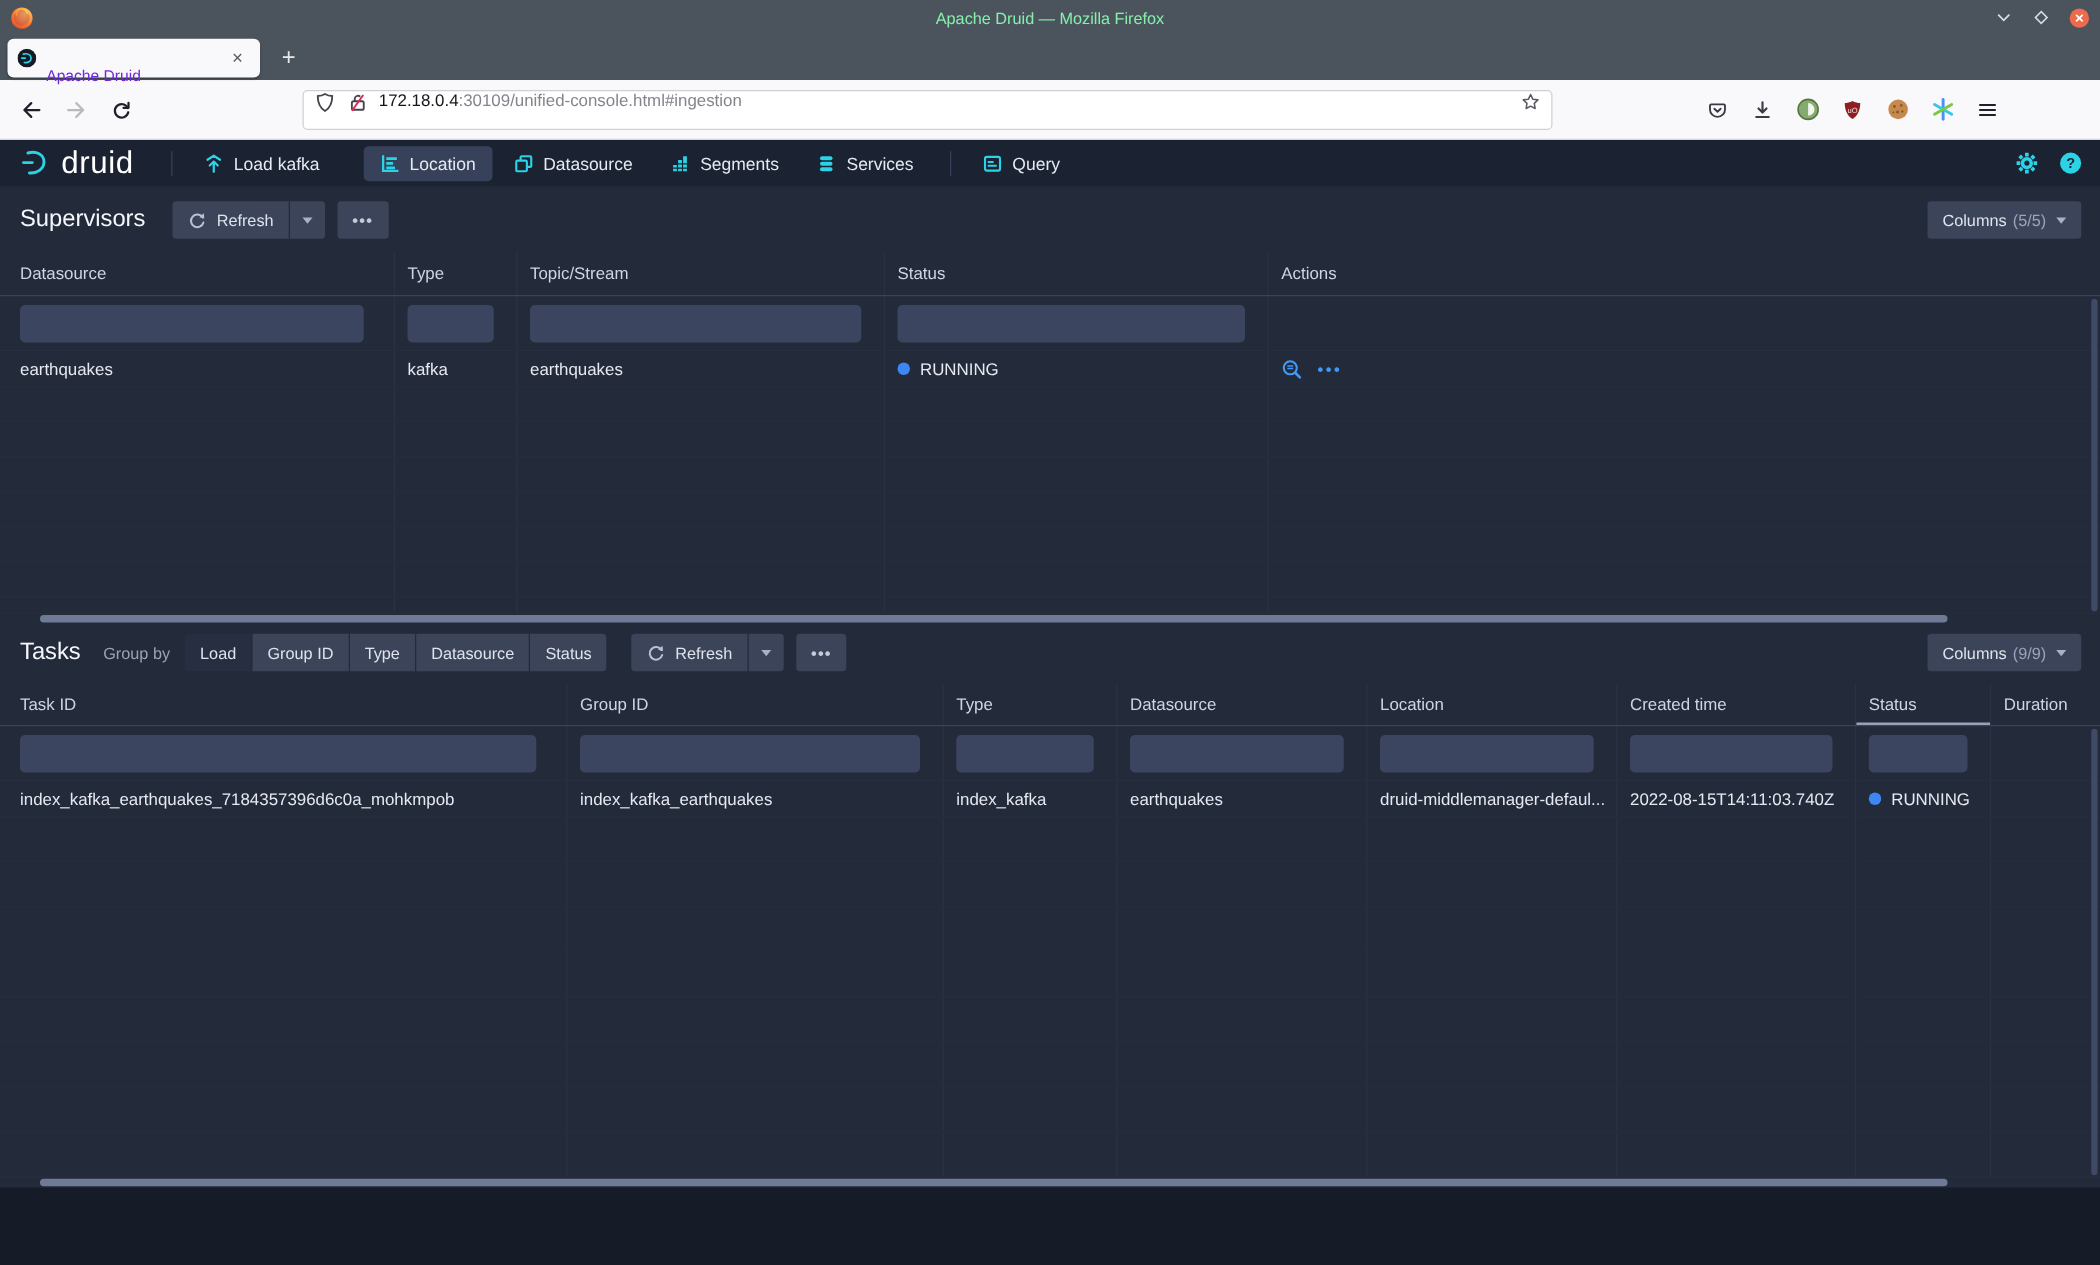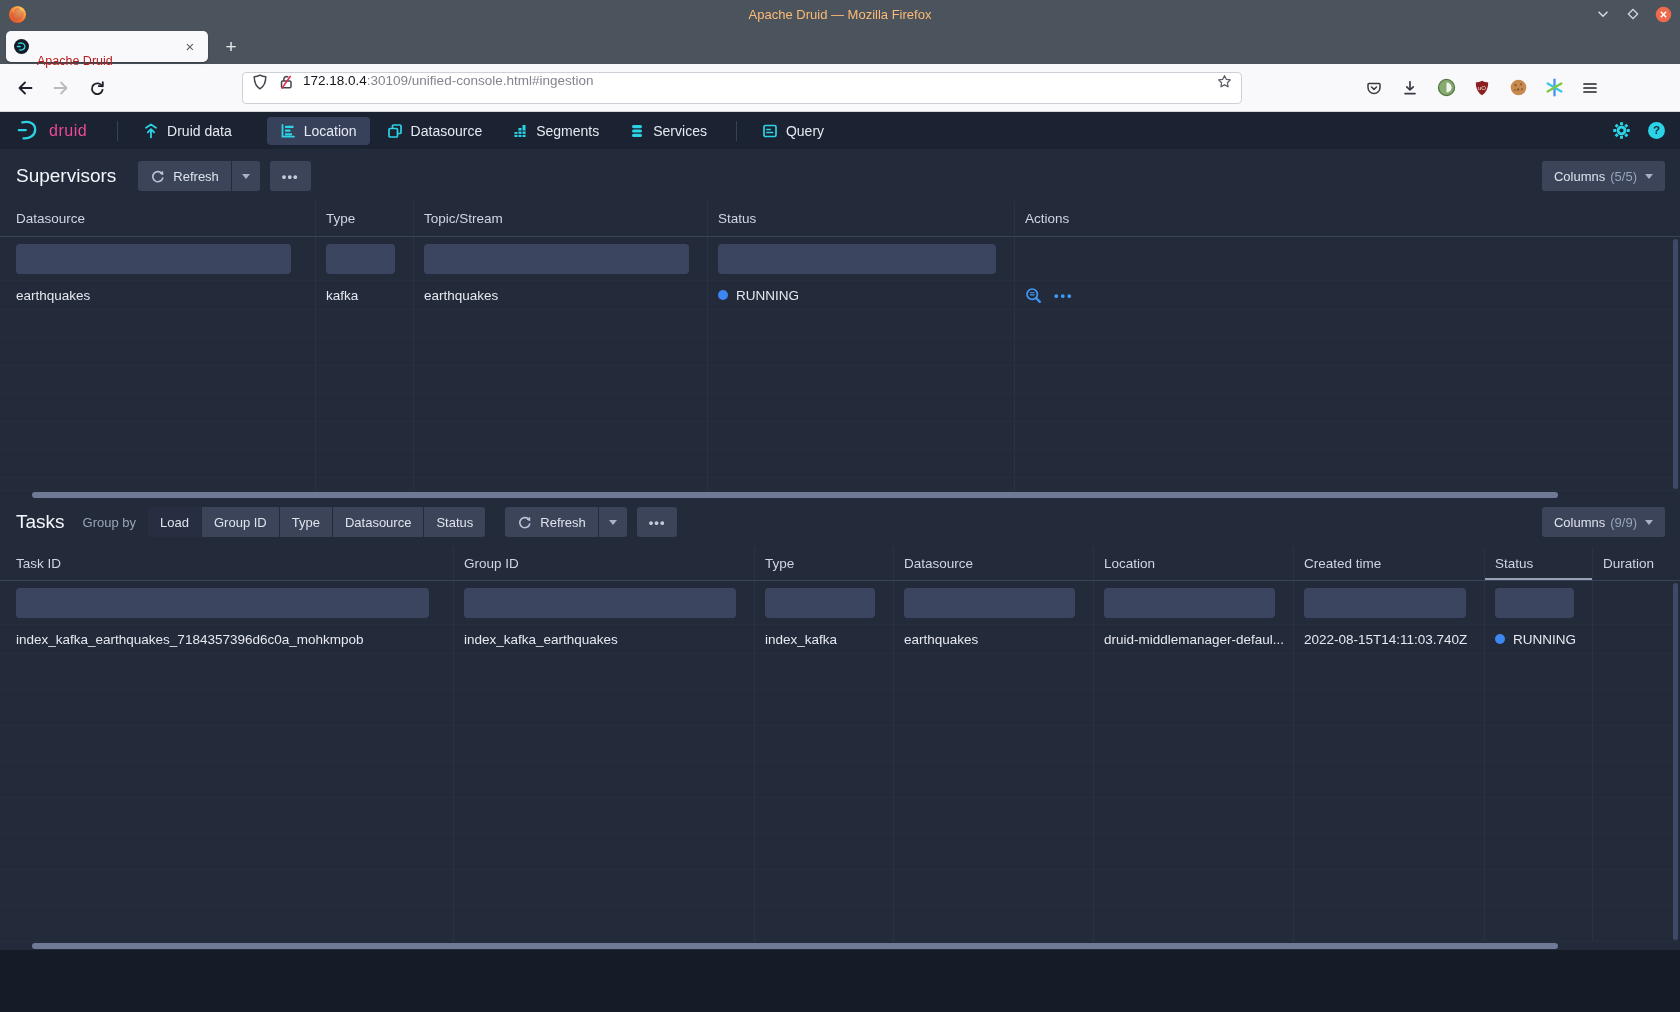--- a/index.html
+++ b/index.html
@@ -2,41 +2,41 @@
 <html><head>
 <meta charset="utf-8">
 <style>
   * { margin:0; padding:0; box-sizing:border-box; }
   html,body { width:1680px; height:1012px; overflow:hidden; }
   body { font-family:"Liberation Sans", sans-serif; background:#161b28; }
   .screen { position:relative; width:1680px; height:1012px; }
 
   
   .titlebar { height:28px; background:#4b545d; display:flex; align-items:center; padding:0 8px; position:relative; }
-  .titlebar .win-title { position:absolute; left:0; right:0; text-align:center; color:#fdba74; font-size:13px; }
+  .titlebar .win-title { position:absolute; left:0; right:0; text-align:center; color:#86efac; font-size:13px; }
   .win-controls { position:absolute; right:8px; top:0; height:28px; display:flex; align-items:center; gap:14px; }
   .tabstrip { height:36px; background:#4b545d; display:flex; align-items:flex-end; padding:0 6px; }
   .tab { width:202px; height:31px; margin-bottom:2px; background:#f9f9fb; border-radius:5px; display:flex; align-items:center; padding:0 8px; box-shadow:0 1px 2px rgba(0,0,0,.3); }
-  .tab .tab-title { font-size:12.5px; color:#b91c1c; margin-left:8px; flex:1; white-space:nowrap; overflow:hidden;margin-top:28px; }
+  .tab .tab-title { font-size:12.5px; color:#6d28d9; margin-left:8px; flex:1; white-space:nowrap; overflow:hidden;margin-top:28px; }
   .tab .tab-close { color:#5b5b66; font-size:15px; width:20px; height:20px; display:flex; align-items:center; justify-content:center; border-radius:3px; }
   .newtab-btn { width:30px; height:30px; margin:0 0 2px 8px; display:flex; align-items:center; justify-content:center; color:#e7eaec; font-size:19px; font-weight:300; border-radius:4px; }
   .toolbar { height:48px; background:#f9f9fb; border-bottom:1px solid #d4d4da; display:flex; align-items:center; padding:0 10px; }
   .nav-btn { width:30px; height:30px; display:flex; align-items:center; justify-content:center; border-radius:4px; margin-right:6px; }
   .urlbar { width:1000px; height:32px; margin-left:124px; background:#ffffff; border:1px solid #cfcfd8; border-radius:4px; display:flex; padding:0 8px; }
   .url-text { flex:1; font-size:13.5px; margin-left:8px; white-space:nowrap; overflow:hidden; }
   .url-host { color:#15141a; }
   .url-rest { color:#84848d; }
   .tb-icons { display:flex; align-items:center; margin-left:118px; gap:8px; }
   .tb-icon { width:28px; height:28px; display:flex; align-items:center; justify-content:center; border-radius:4px; }
 
   
   .webpage { height:900px; background:#232a3a; display:flex; flex-direction:column; }
   .dnavbar { height:37px; background:#1b2231; display:flex; align-items:center; padding:0 14px; flex:none; }
   .brand { display:flex; align-items:center; gap:8px; margin-right:18px; }
-  .brand-word { color:#ec4899; font-size:16px; letter-spacing:.5px; }
+  .brand-word { color:#ffffff; font-size:25px; letter-spacing:.5px; }
   .nav-divider { width:1px; height:20px; background:#39415a; margin:0 12px; }
   .dnav-item { display:flex; align-items:center; gap:8px; color:#e6eaf2; font-size:14px; padding:6px 13px; border-radius:4px; margin-right:4px; cursor:pointer; }
   .dnav-item.active { background:#38415a; }
   .dnav-right { margin-left:auto; display:flex; align-items:center; gap:16px; }
 
   .section-header { display:flex; align-items:center; padding:12px 15px 10px 16px; }
   .section-title { color:#f4f7fb; font-size:19px; font-weight:400; margin-right:22px; }
   .btn { background:#3b4459; color:#dfe3ec; font-size:13px; height:30px; display:inline-flex; align-items:center; justify-content:center; padding:0 12px; border-radius:3px; cursor:pointer; }
   .btn .dim { color:#9aa4b8; margin-left:5px; }
   .btn-group { display:inline-flex; gap:1px; }
@@ -235,21 +235,21 @@
         <span class="brand-word">druid</span>
       </div>
       <div class="nav-divider"></div>
       <div class="dnav-item">
         <span style="display:flex;">
           <svg width="16" height="16" viewBox="0 0 16 16">
               <path d="M3 4.8 L8 1.6 L13 4.8" stroke="#2bd3e6" stroke-width="1.8" fill="none" stroke-linecap="round" stroke-linejoin="round"></path>
               <path d="M8 14.4 V6.4 M4.8 9.4 L8 6.2 L11.2 9.4" stroke="#2bd3e6" stroke-width="1.8" fill="none" stroke-linecap="round" stroke-linejoin="round"></path>
             </svg>
         </span>
-        <span>Druid data</span>
+        <span>Load kafka</span>
       </div>
       <div style="width:18px;"></div>
       <div class="dnav-item active">
         <span style="display:flex;">
           <svg width="16" height="16" viewBox="0 0 16 16">
               <path d="M2.5 1.8 V13.7 H14" stroke="#2bd3e6" stroke-width="1.8" fill="none" stroke-linecap="round"></path>
               <rect x="5" y="2.8" width="8.5" height="2.2" rx="0.4" fill="#2bd3e6"></rect>
               <rect x="5" y="6.5" width="5.5" height="2.2" rx="0.4" fill="#2bd3e6"></rect>
               <rect x="5" y="10.2" width="7" height="2.2" rx="0.4" fill="#2bd3e6"></rect>
             </svg>

